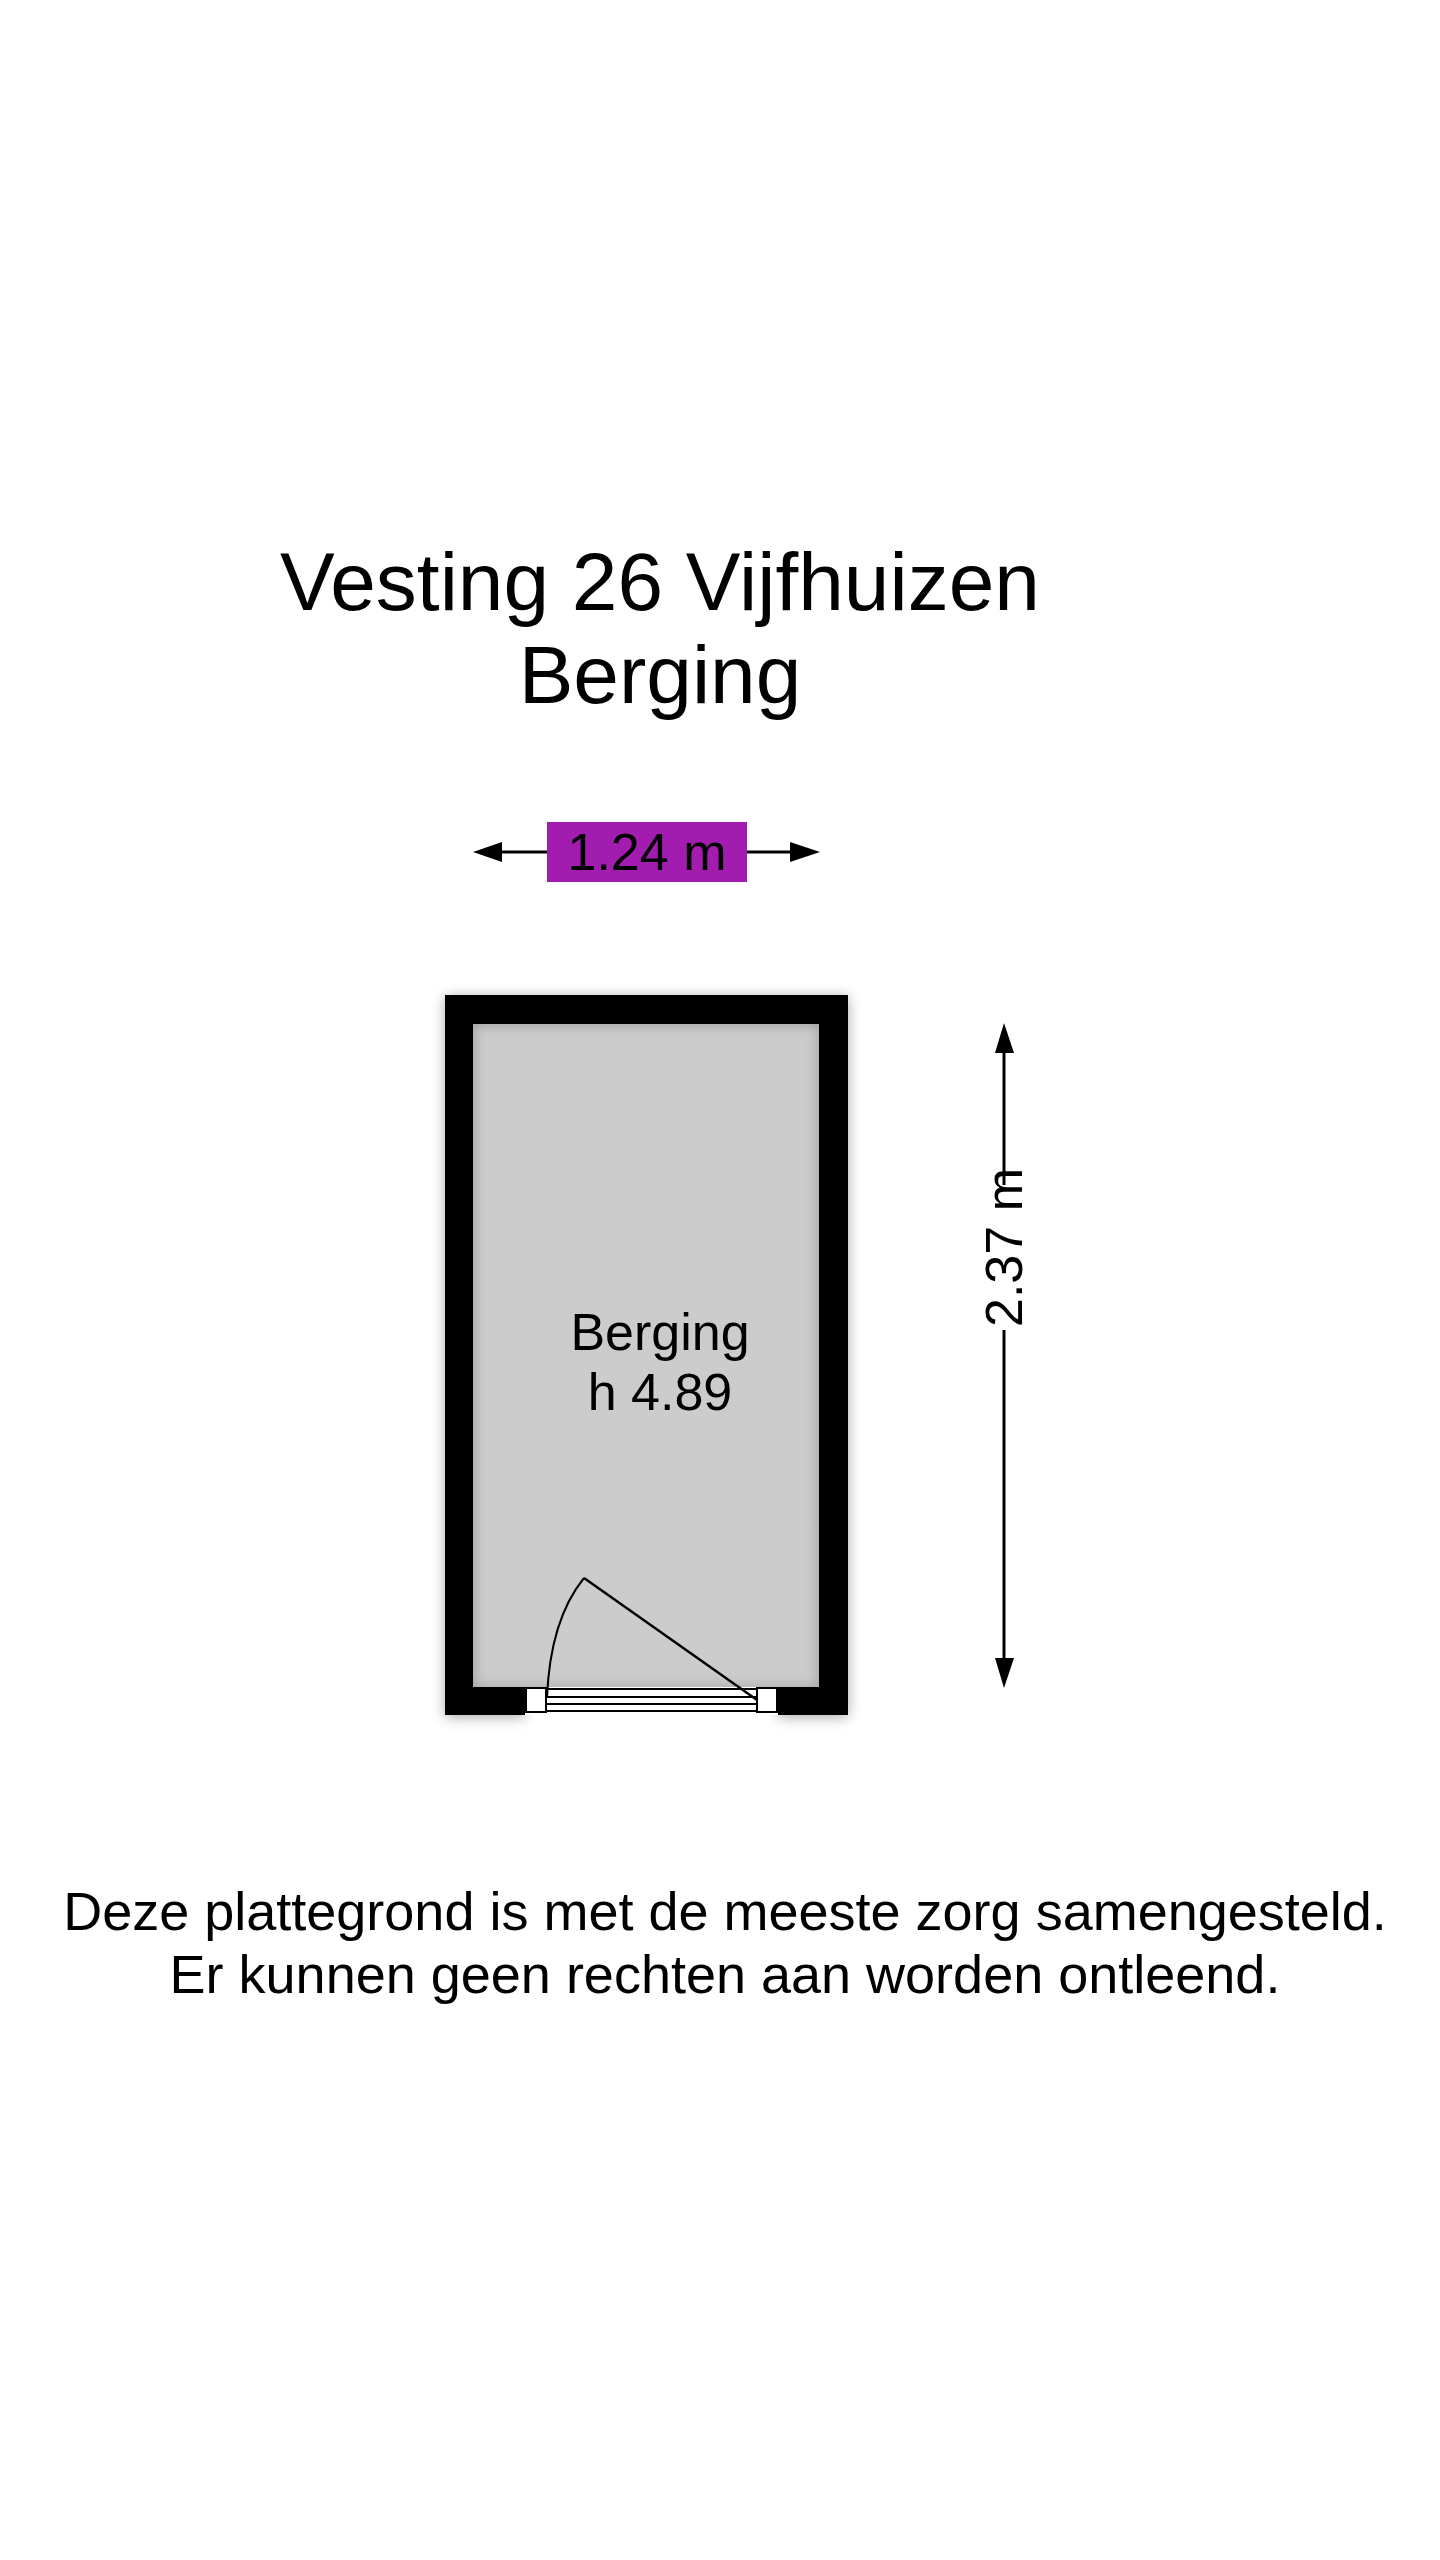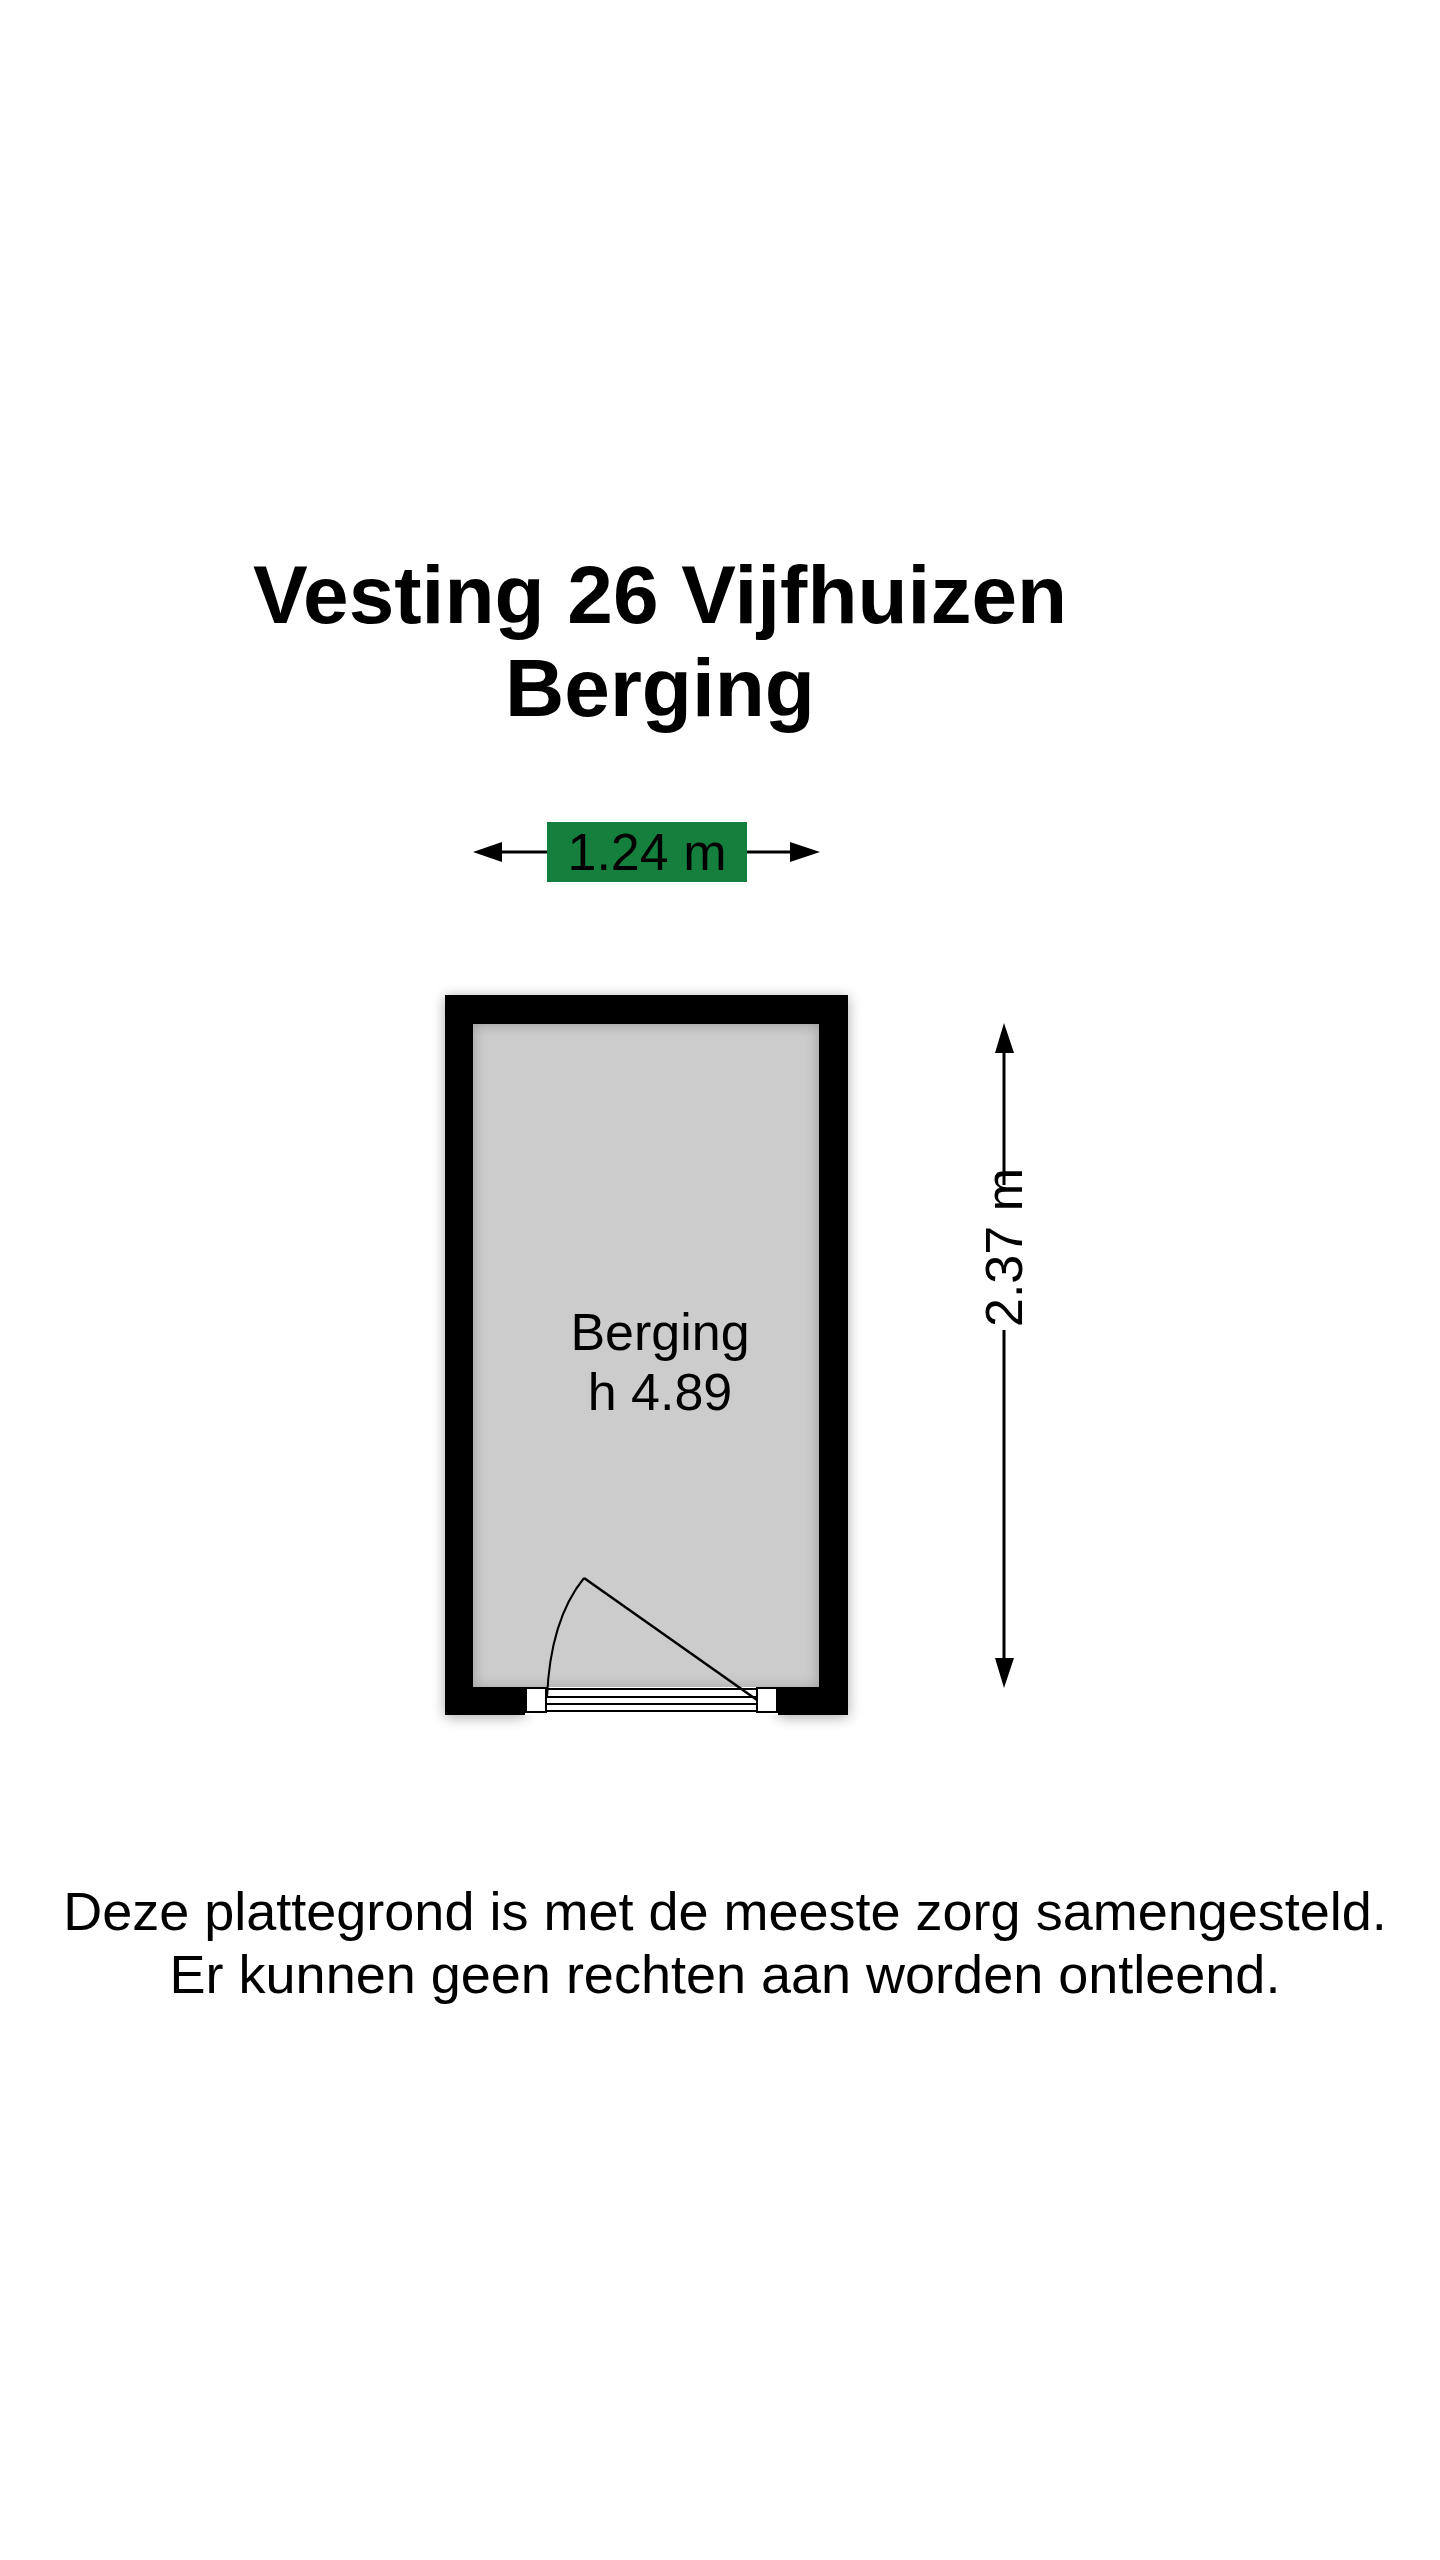--- a/index.html
+++ b/index.html
@@ -12,23 +12,23 @@
       height: 2560px;
       position: relative;
       overflow: hidden;
       font-family: "Liberation Sans", "DejaVu Sans", sans-serif;
       color: #000000;
     }
     .title-block {
       position: absolute;
       left: 0;
       width: 1320px;
-      top: 548px;
+      top: 535px;
       text-align: center;
-      font-weight: bold;
+      font-weight: normal;
       font-size: 82px;
       line-height: 93px;
       letter-spacing: 0px;
     }
     .title-block div {
       white-space: nowrap;
     }
     .plan-svg {
       position: absolute;
       left: 0;
@@ -39,21 +39,21 @@
     .dim-width-label {
       position: absolute;
       left: 547px;
       width: 200px;
       top: 822px;
       height: 60px;
       line-height: 60px;
       text-align: center;
       font-size: 52px;
       white-space: nowrap;
-      background: #15803d;
+      background: #a21caf;
     }
     .dim-height-label {
       position: absolute;
       left: 934px;
       top: 1227px;
       width: 140px;
       height: 60px;
       line-height: 60px;
       text-align: center;
       font-size: 52px;

